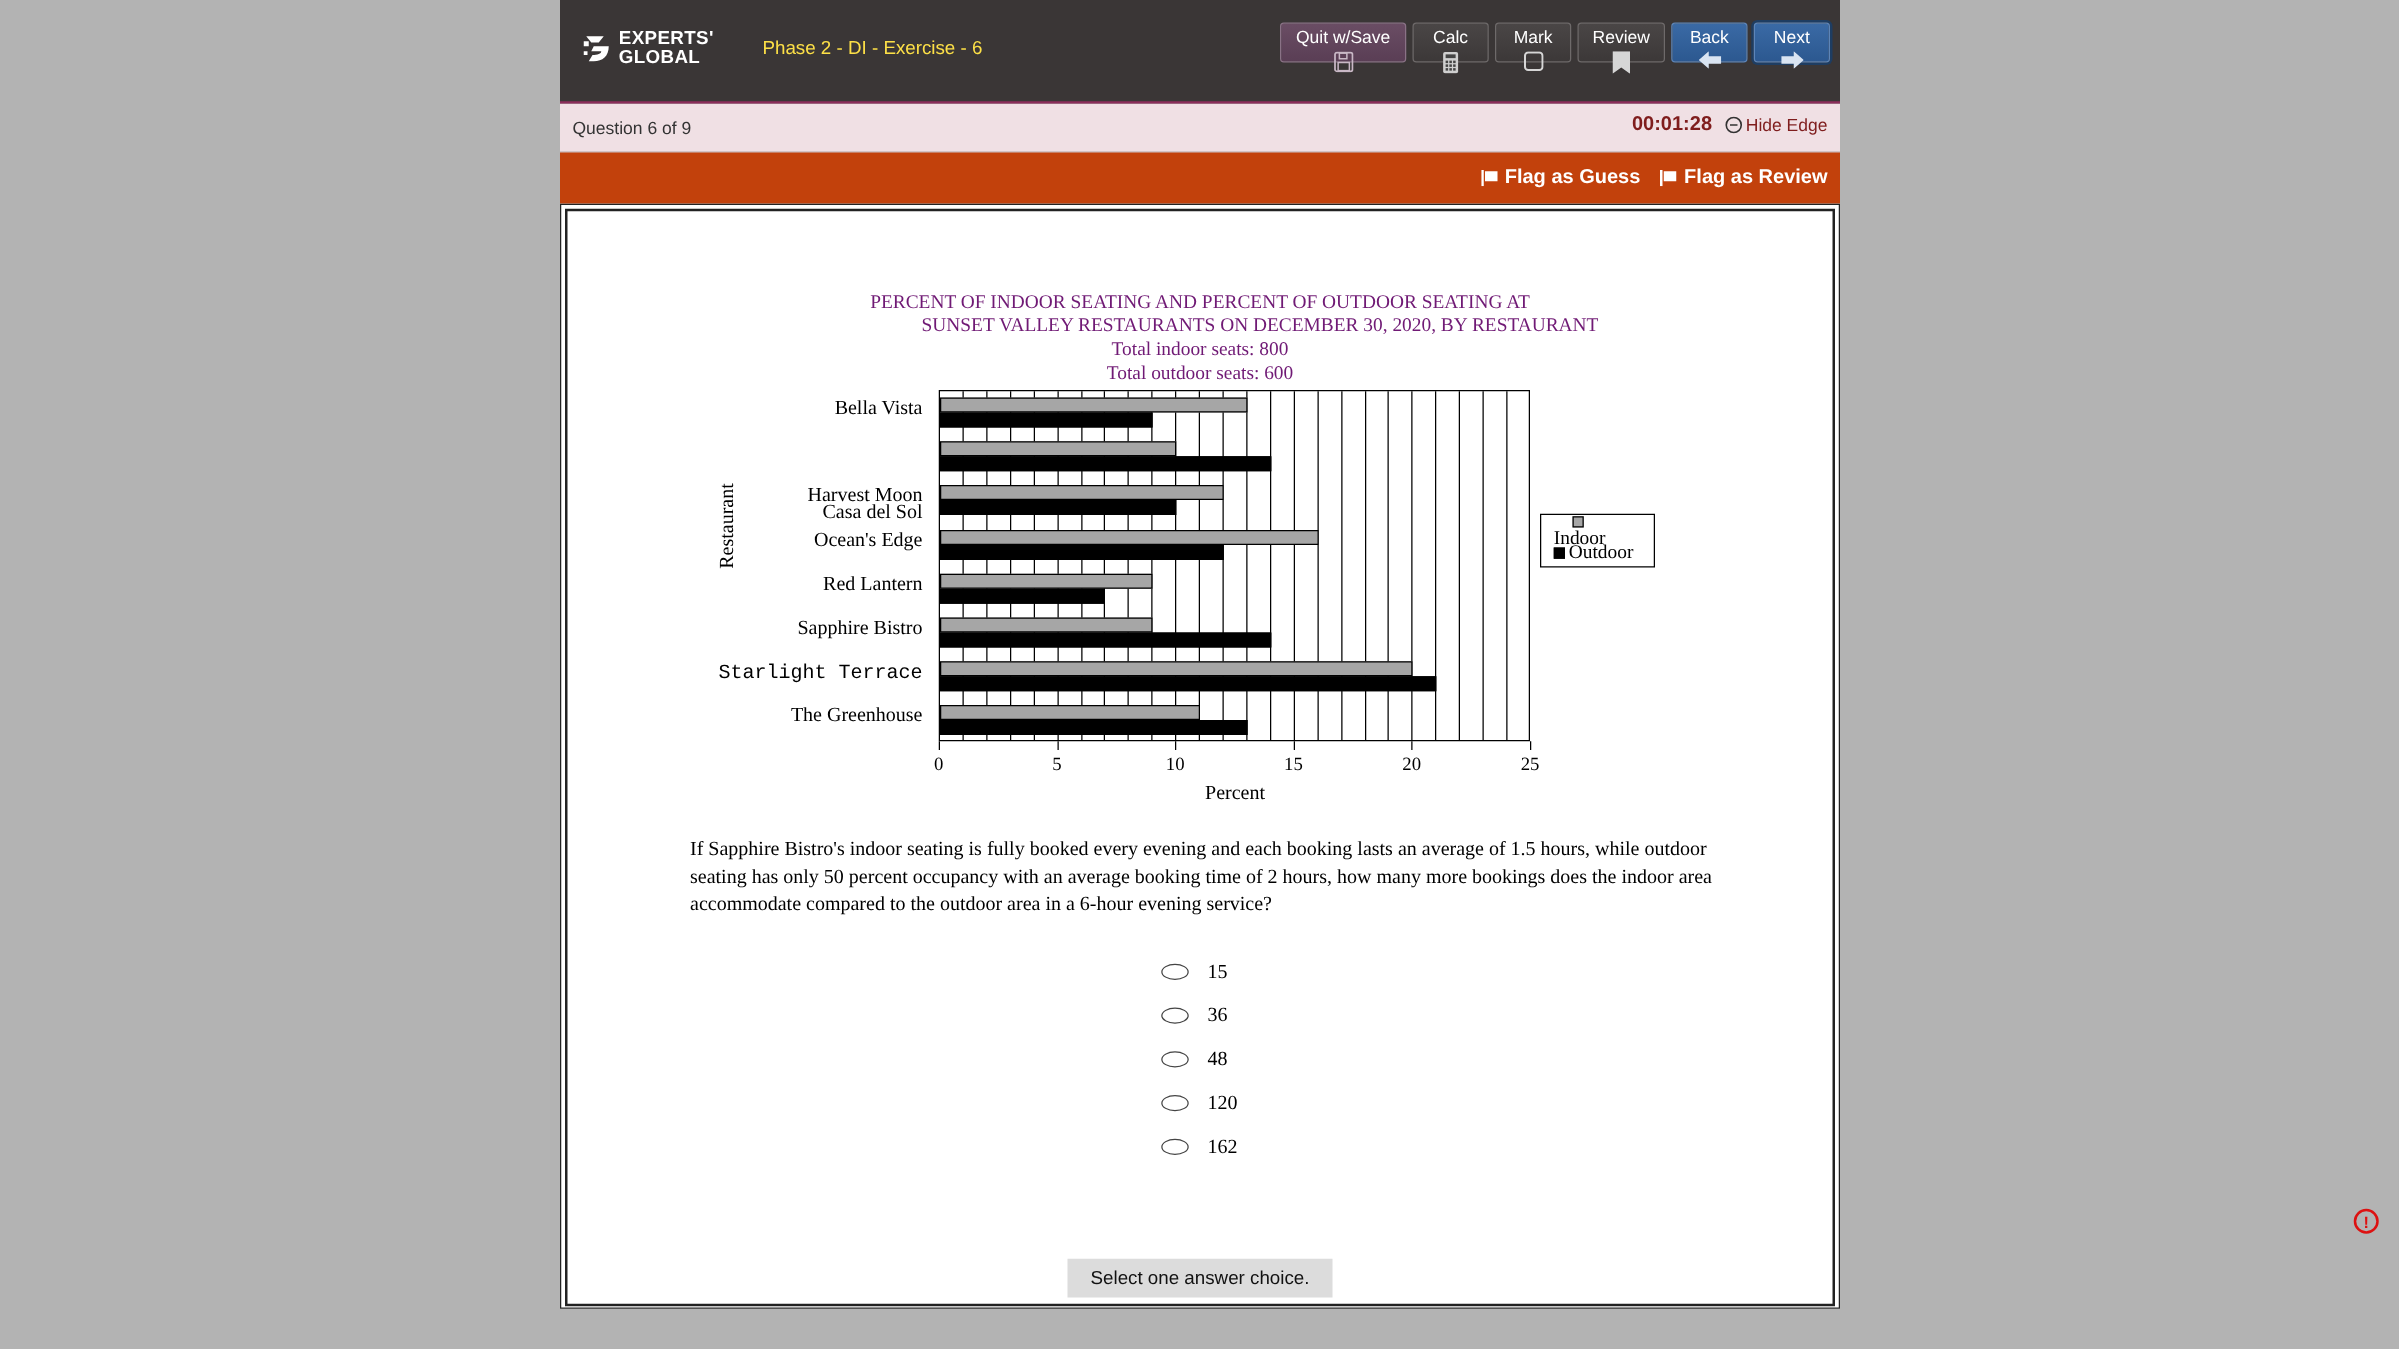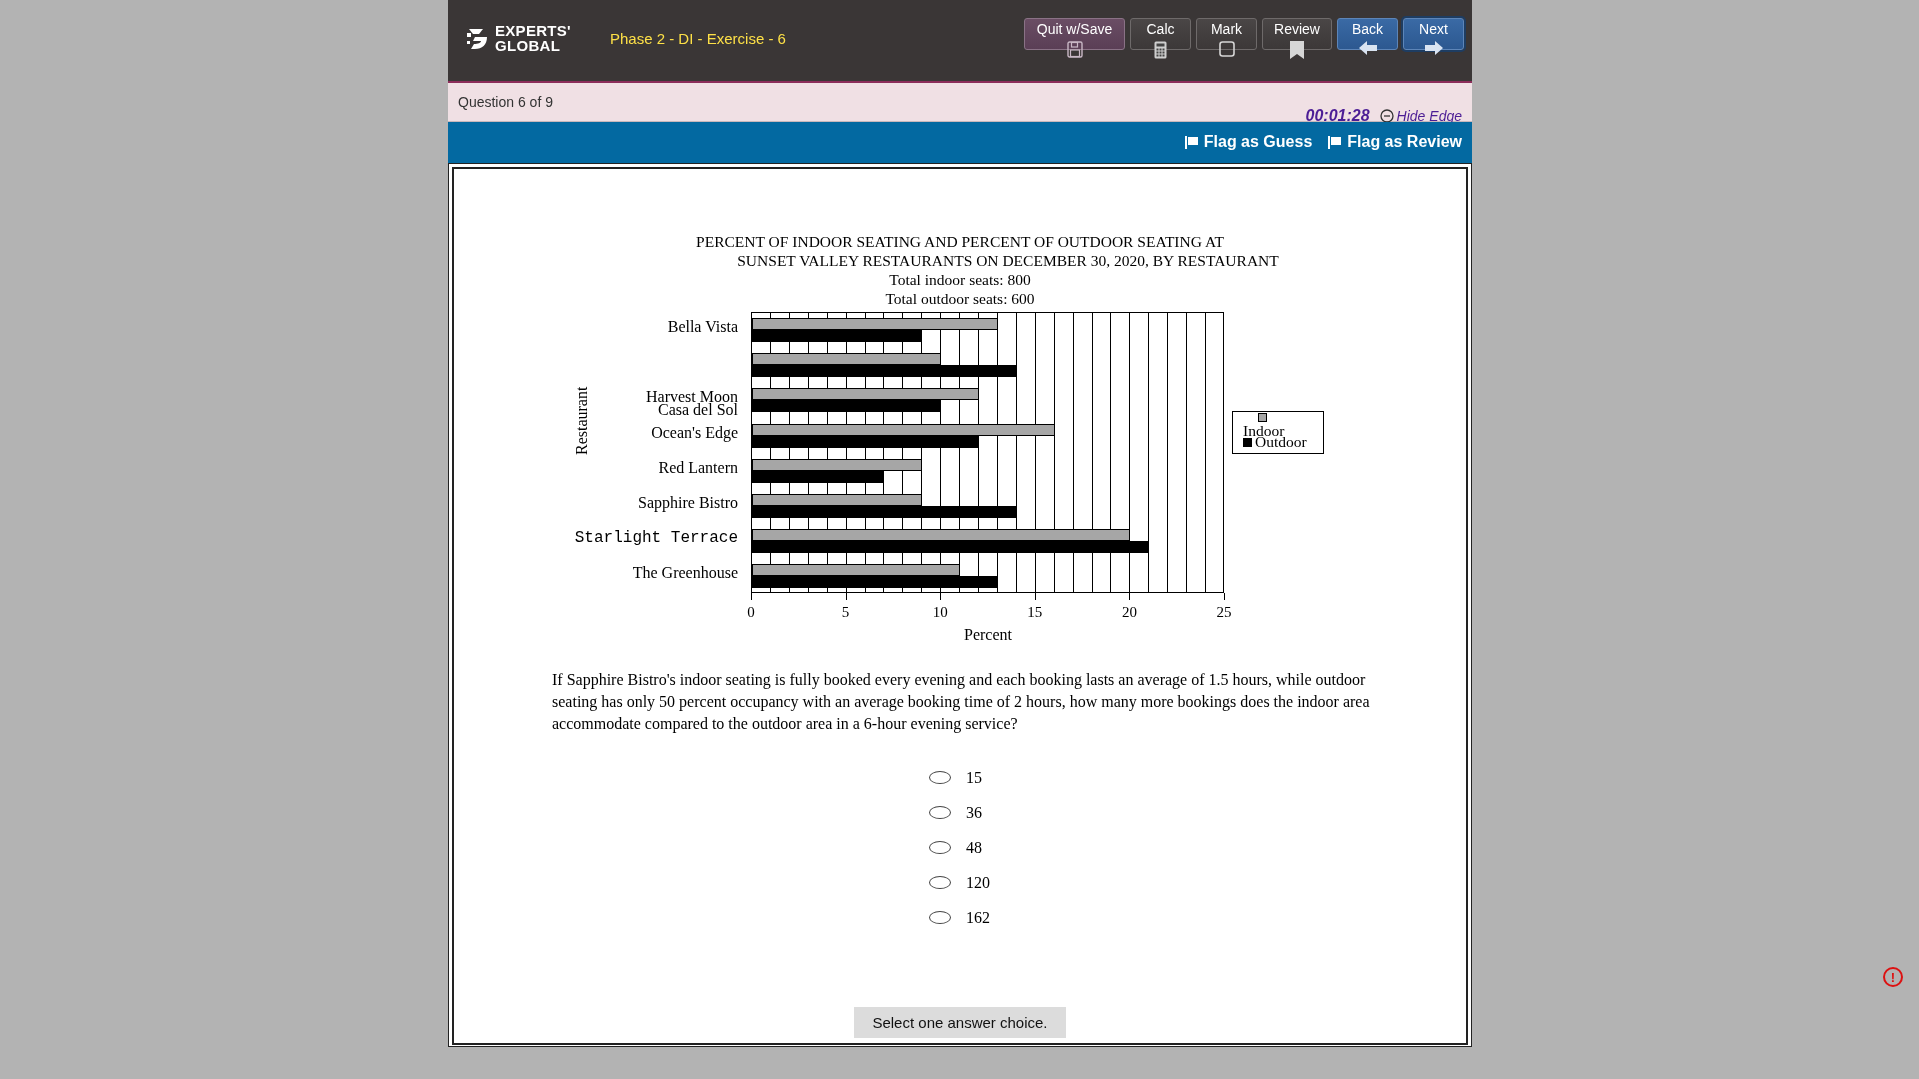--- a/index.html
+++ b/index.html
@@ -14,30 +14,30 @@
   .tbtn .lbl{line-height:16px;}
   .tbtn .ico{margin-top:4px;height:20px;display:flex;align-items:center;justify-content:center;}
   .tbtn.quit{width:101px;background:linear-gradient(#6a4d64,#5a3e55);border-color:#8a7286;}
   .tbtn.calc{width:61px;}
   .tbtn.mark{width:61px;}
   .tbtn.review{width:70px;}
   .tbtn.nav{width:61px;background:linear-gradient(#3a6aa5,#2c5890);border-color:#5d85b8;}
   .tbtn.next{box-shadow:0 0 0 2px #1e3d62;}
   .infobar{position:absolute;left:0;top:83px;width:1024px;height:38px;background:#f0e0e4;border-bottom:1px solid #c8b8bc;}
   .qcount{position:absolute;left:10px;top:11px;font-size:14px;color:#333;}
-  .timer{position:absolute;right:10px;top:24px;font-size:14px;color:#4c1d95;display:flex;align-items:center;font-style:italic;}
+  .timer{position:absolute;right:10px;top:8px;font-size:14px;color:#7f1d1d;display:flex;align-items:center;}
   .timer .time{font-weight:bold;font-size:16px;margin-right:10px;}
   .timer .hide{display:flex;align-items:center;cursor:pointer;}
-  .flagbar{position:absolute;left:0;top:122px;width:1024px;height:41px;background:#0369a1;}
+  .flagbar{position:absolute;left:0;top:122px;width:1024px;height:41px;background:#c2410c;}
   .flags{position:absolute;right:10px;top:11px;display:flex;gap:16px;color:#fff;font-weight:bold;font-size:16px;}
   .flag{display:flex;align-items:center;cursor:pointer;}
   .flag svg{margin-right:5px;}
   .panel{position:absolute;left:0;top:163px;width:1022px;height:882px;border:1px solid #222;background:#fff;}
   .panel-inner{position:absolute;left:3px;top:3px;width:1012px;height:874px;border:2px solid #222;background:#fff;}
-  .chart-title{position:absolute;left:0;width:1024px;text-align:center;font-family:"Liberation Serif",serif;font-size:15.5px;color:#000000;line-height:19px;}
+  .chart-title{position:absolute;left:0;width:1024px;text-align:center;font-family:"Liberation Serif",serif;font-size:15.5px;color:#701a75;line-height:19px;}
   .plot{position:absolute;left:751px;top:312px;width:473px;height:281px;border:1.5px solid #000;box-sizing:border-box;background:#fff;}
   .vline{position:absolute;top:0;height:100%;width:1px;background:#000;}
   .bar{position:absolute;left:0;height:12px;box-sizing:border-box;border:1px solid #000;}
   .bar.in{background:#a6a6a6;}
   .bar.out{background:#000;}
   .rowlabel{position:absolute;right:1181px;font-family:"Liberation Serif",serif;font-size:16px;color:#000;text-align:right;white-space:nowrap;}
   .ylabel{position:absolute;left:573px;top:455px;transform:rotate(-90deg);transform-origin:left top;font-family:"Liberation Serif",serif;font-size:16px;}
   .xtick{position:absolute;top:593px;width:1px;height:6px;background:#000;}
   .xticklabel{position:absolute;top:604px;font-family:"Liberation Serif",serif;font-size:15px;transform:translateX(-50%);}
   .xlabel{position:absolute;top:626px;left:988px;transform:translateX(-50%);font-family:"Liberation Serif",serif;font-size:16px;}

